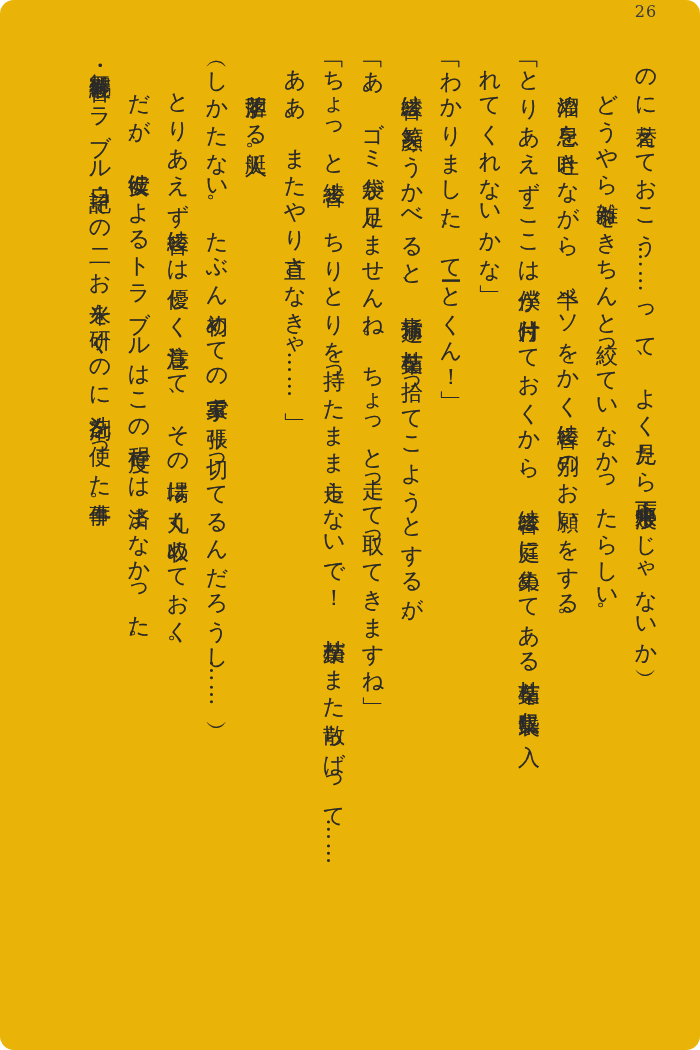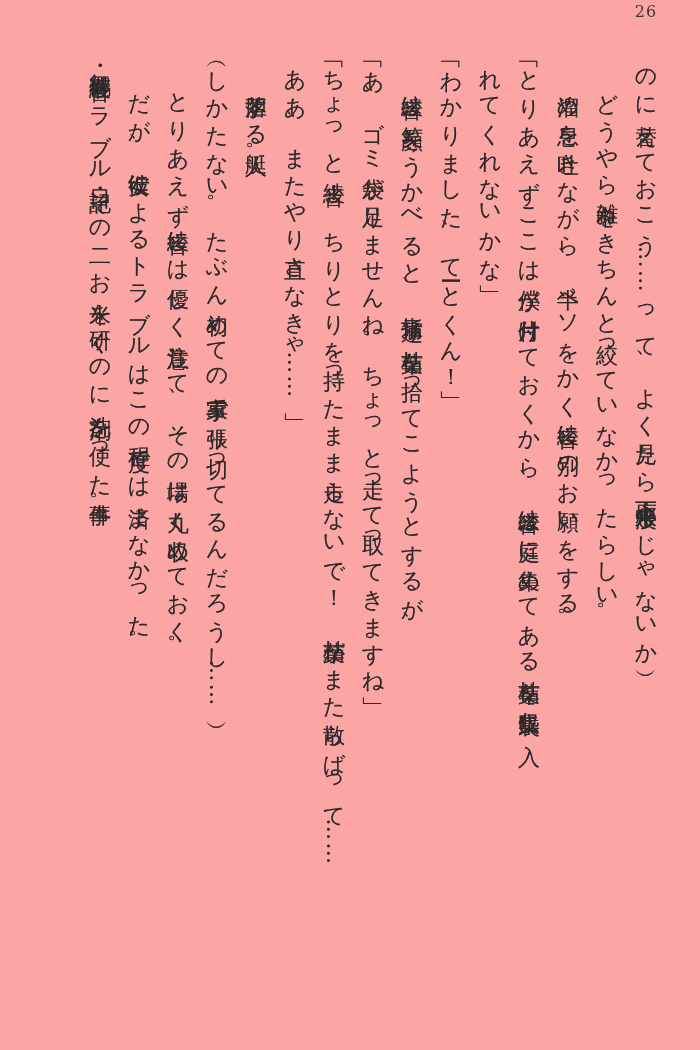--- a/index.html
+++ b/index.html
@@ -5,23 +5,24 @@
 <style>
   html, body {
     margin: 0;
     padding: 0;
     background: #ffffff;
   }
   .page {
     position: relative;
     width: 700px;
     height: 1050px;
-    background: #fca5a5;
+    background: #eab308;
     overflow: hidden;
     font-family: "DejaVu Serif", "Liberation Serif", serif;
+    border-radius: 14px;
   }
   .page-number {
     position: absolute;
     top: 2px;
     left: 624px;
     width: 44px;
     text-align: center;
     font-size: 16px;
     letter-spacing: 1px;
     color: #3a3a3a;

